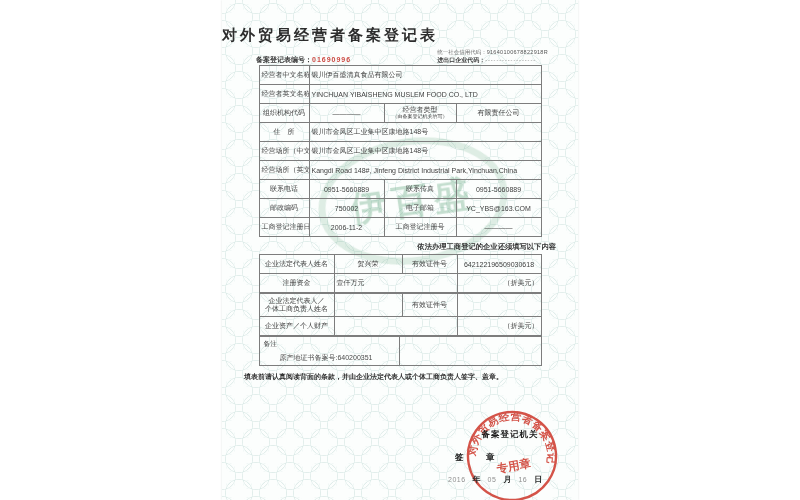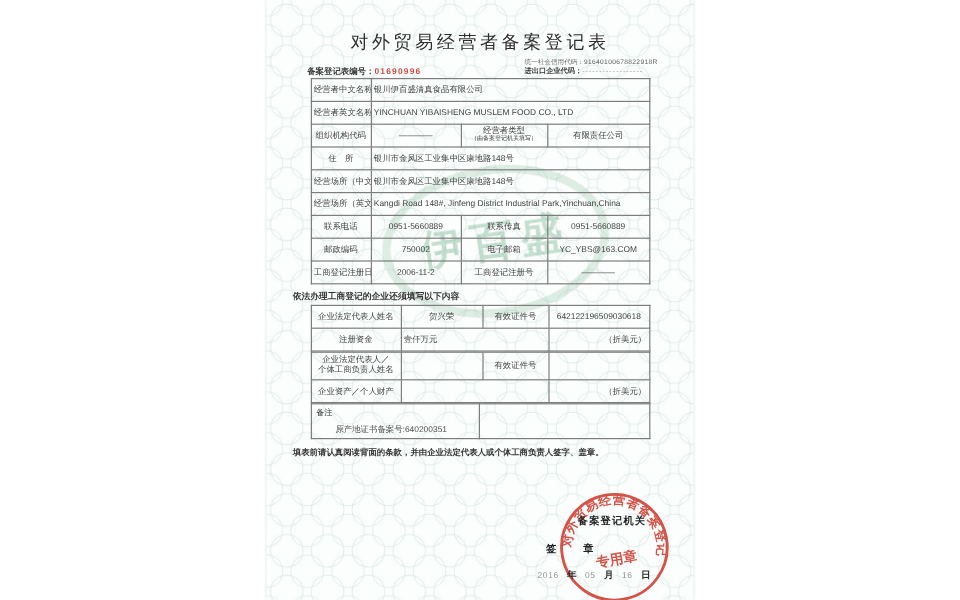--- a/index.html
+++ b/index.html
@@ -22,22 +22,22 @@
     box-shadow:0 0 2px rgba(160,180,175,0.35);
   }
   .watermark{
     position:absolute;left:96px;top:138px;width:176px;height:112px;
     display:flex;align-items:center;justify-content:center;
     color:rgba(66,148,101,0.30);font-size:36px;font-weight:bold;letter-spacing:6px;
     border:7px solid rgba(66,148,101,0.16);border-radius:50%;
     transform:rotate(-8deg);filter:blur(0.5px);z-index:0;
   }
   .title{
-    position:relative;z-index:2;margin:26px 0 0 0;text-align:center;
-    font-size:15px;font-weight:normal;letter-spacing:3px;color:#2d2d2d;
+    position:relative;z-index:2;margin:26px 0 0 0;
+    font-size:15px;font-weight:bold;letter-spacing:3px;color:#2d2d2d;
   }
   .idline{
     position:relative;z-index:2;display:flex;justify-content:space-between;
     margin:3px 30px 0 34px;align-items:flex-end;
   }
   .form-no{font-size:7px;font-weight:bold;color:#3a3a3a;white-space:nowrap;}
   .red{color:#cd4a43;font-weight:bold;letter-spacing:1px;}
   .codes{font-size:5.5px;color:#5a5a5a;text-align:left;line-height:1.5;white-space:nowrap;}
   .codes .cl{color:#6d6d6d;}
   .codes .cb{font-weight:bold;color:#3a3a3a;font-size:6px;}
@@ -53,21 +53,21 @@
   }
   td.lbl{text-align:center;font-size:6.3px;white-space:nowrap;color:#3a3a3a;}
   td.val{text-align:left;padding-left:6px;color:#4a4a4a;}
   td.valc{text-align:center;color:#555;}
   td.eng{font-size:6px;letter-spacing:0;}
   td.usd{text-align:right;padding-right:4px;font-size:6.3px;color:#3a3a3a;}
   .sub{font-size:5px;color:#3a3a3a;line-height:1.1;}
   .lbl2line div{line-height:1.15;}
   .note{
     position:relative;z-index:2;width:312px;margin:5px auto 2px auto;
-    font-size:7.3px;font-weight:bold;color:#333;white-space:nowrap;
+    font-size:7.3px;font-weight:bold;color:#333;white-space:nowrap;text-align:right;
   }
   .t1{margin-top:5px;}
   .remark{margin-top:12px;}
   .remark td{height:40px;vertical-align:top;}
   .remark .rl{padding:2px 4px;font-size:6.8px;color:#3a3a3a;}
   .remark .rl .rv{margin:4px 0 0 16px;font-size:7px;color:#4a4a4a;}
   .footer-note{
     position:relative;z-index:2;width:312px;margin:6px auto 0 auto;
     font-size:7px;font-weight:bold;color:#333;white-space:nowrap;
   }

